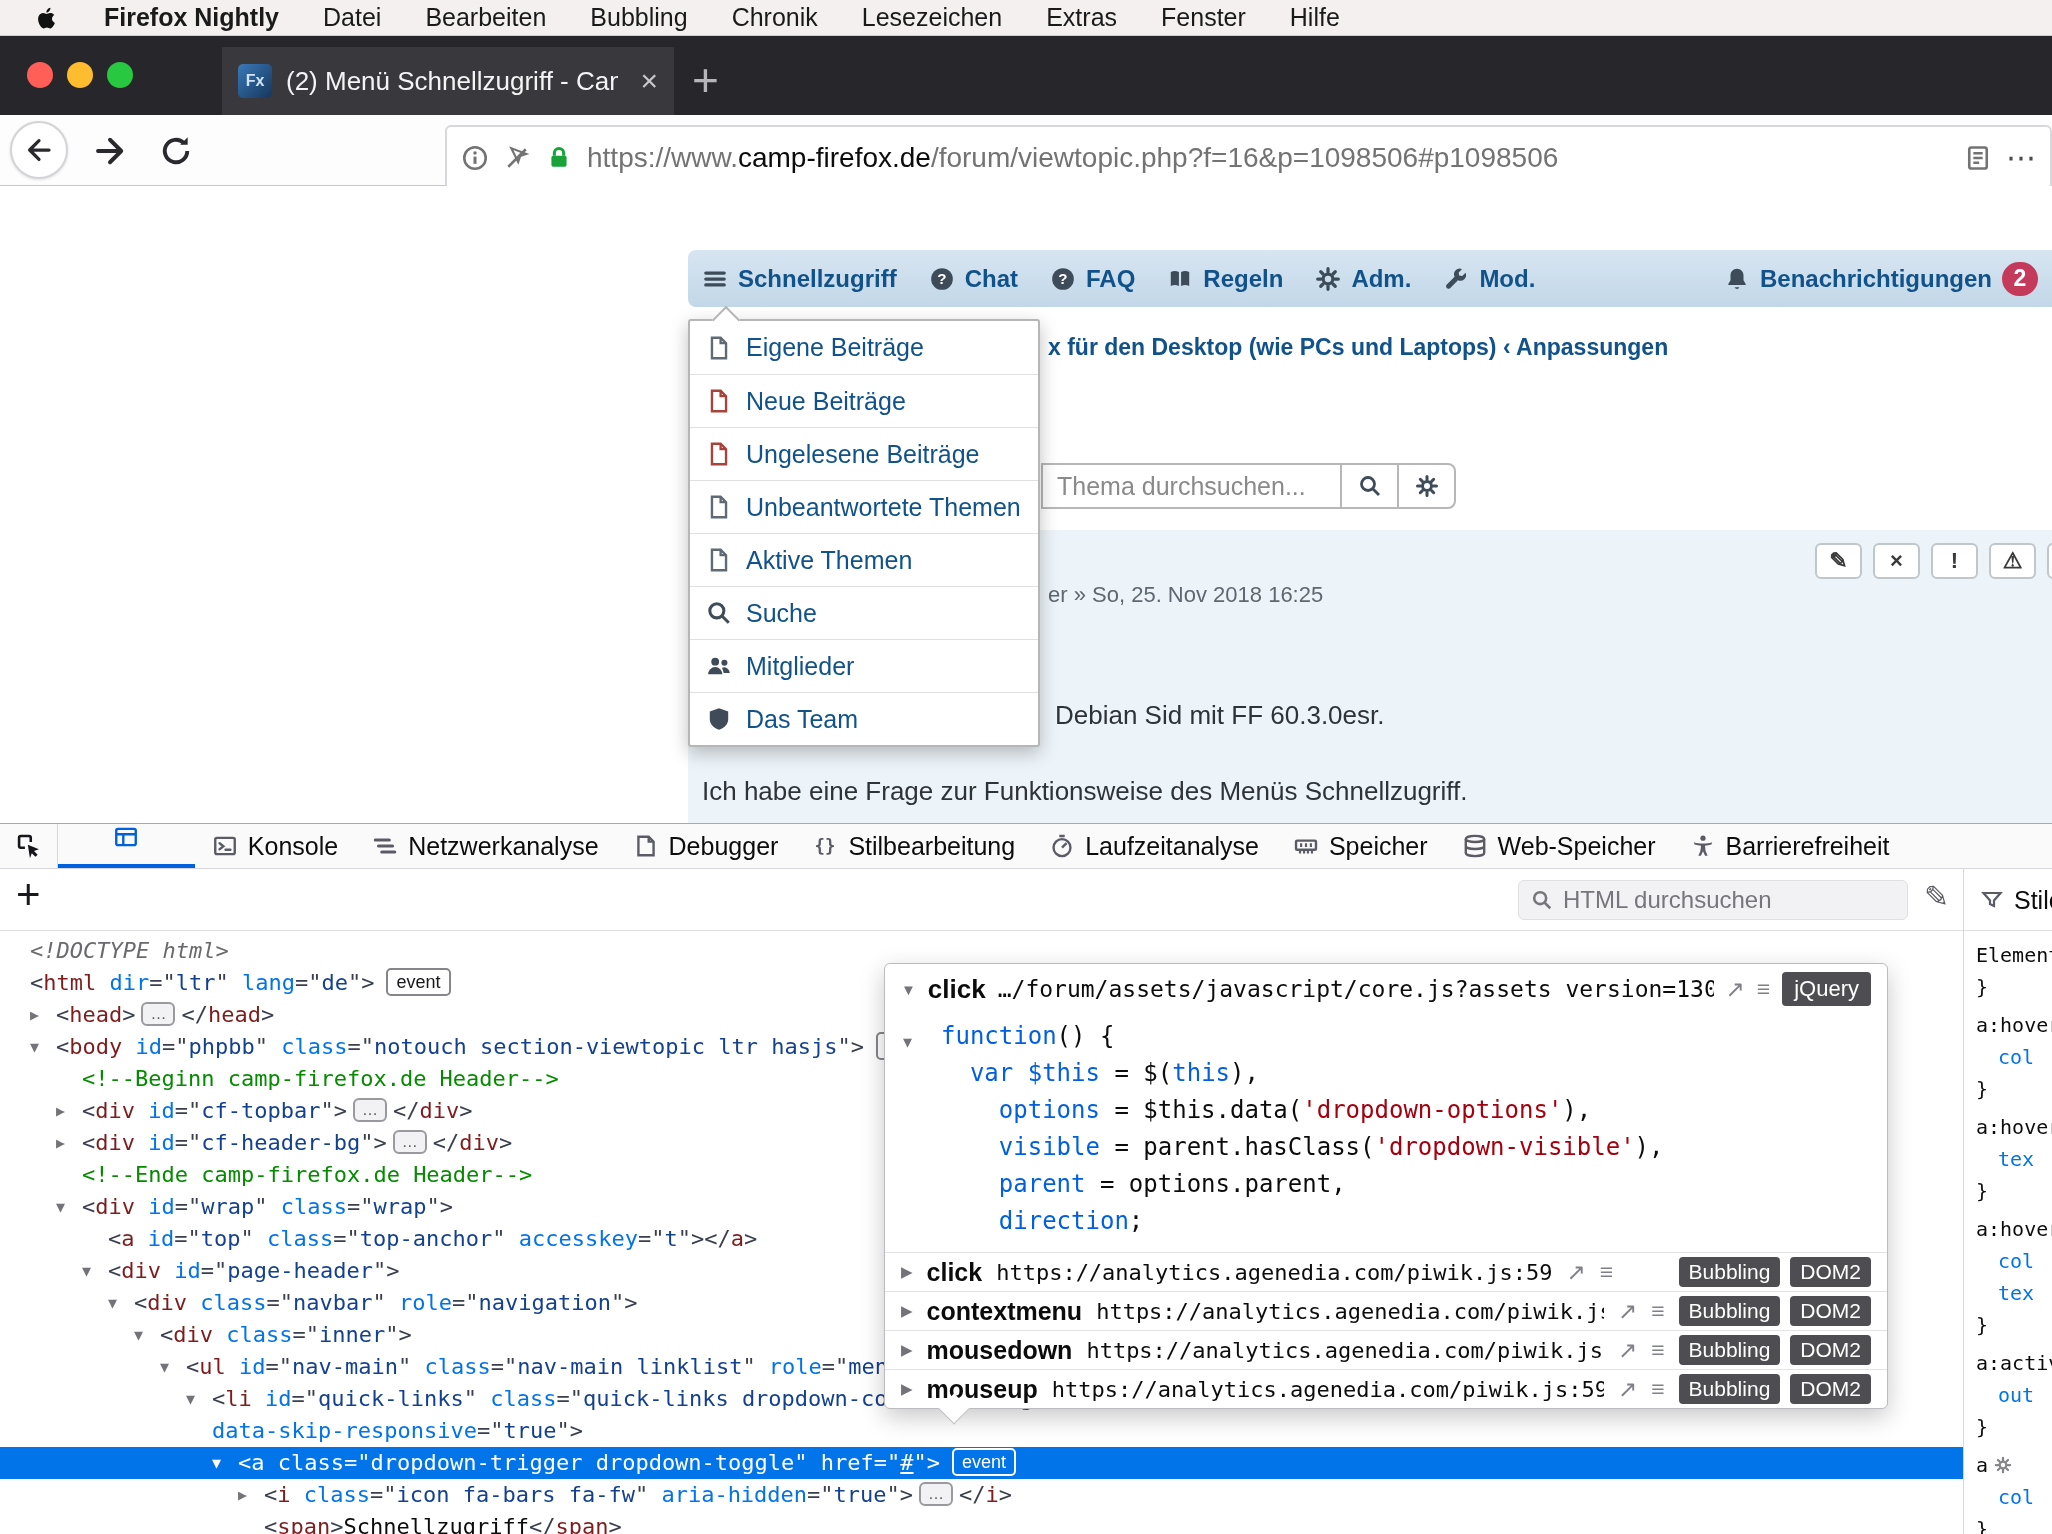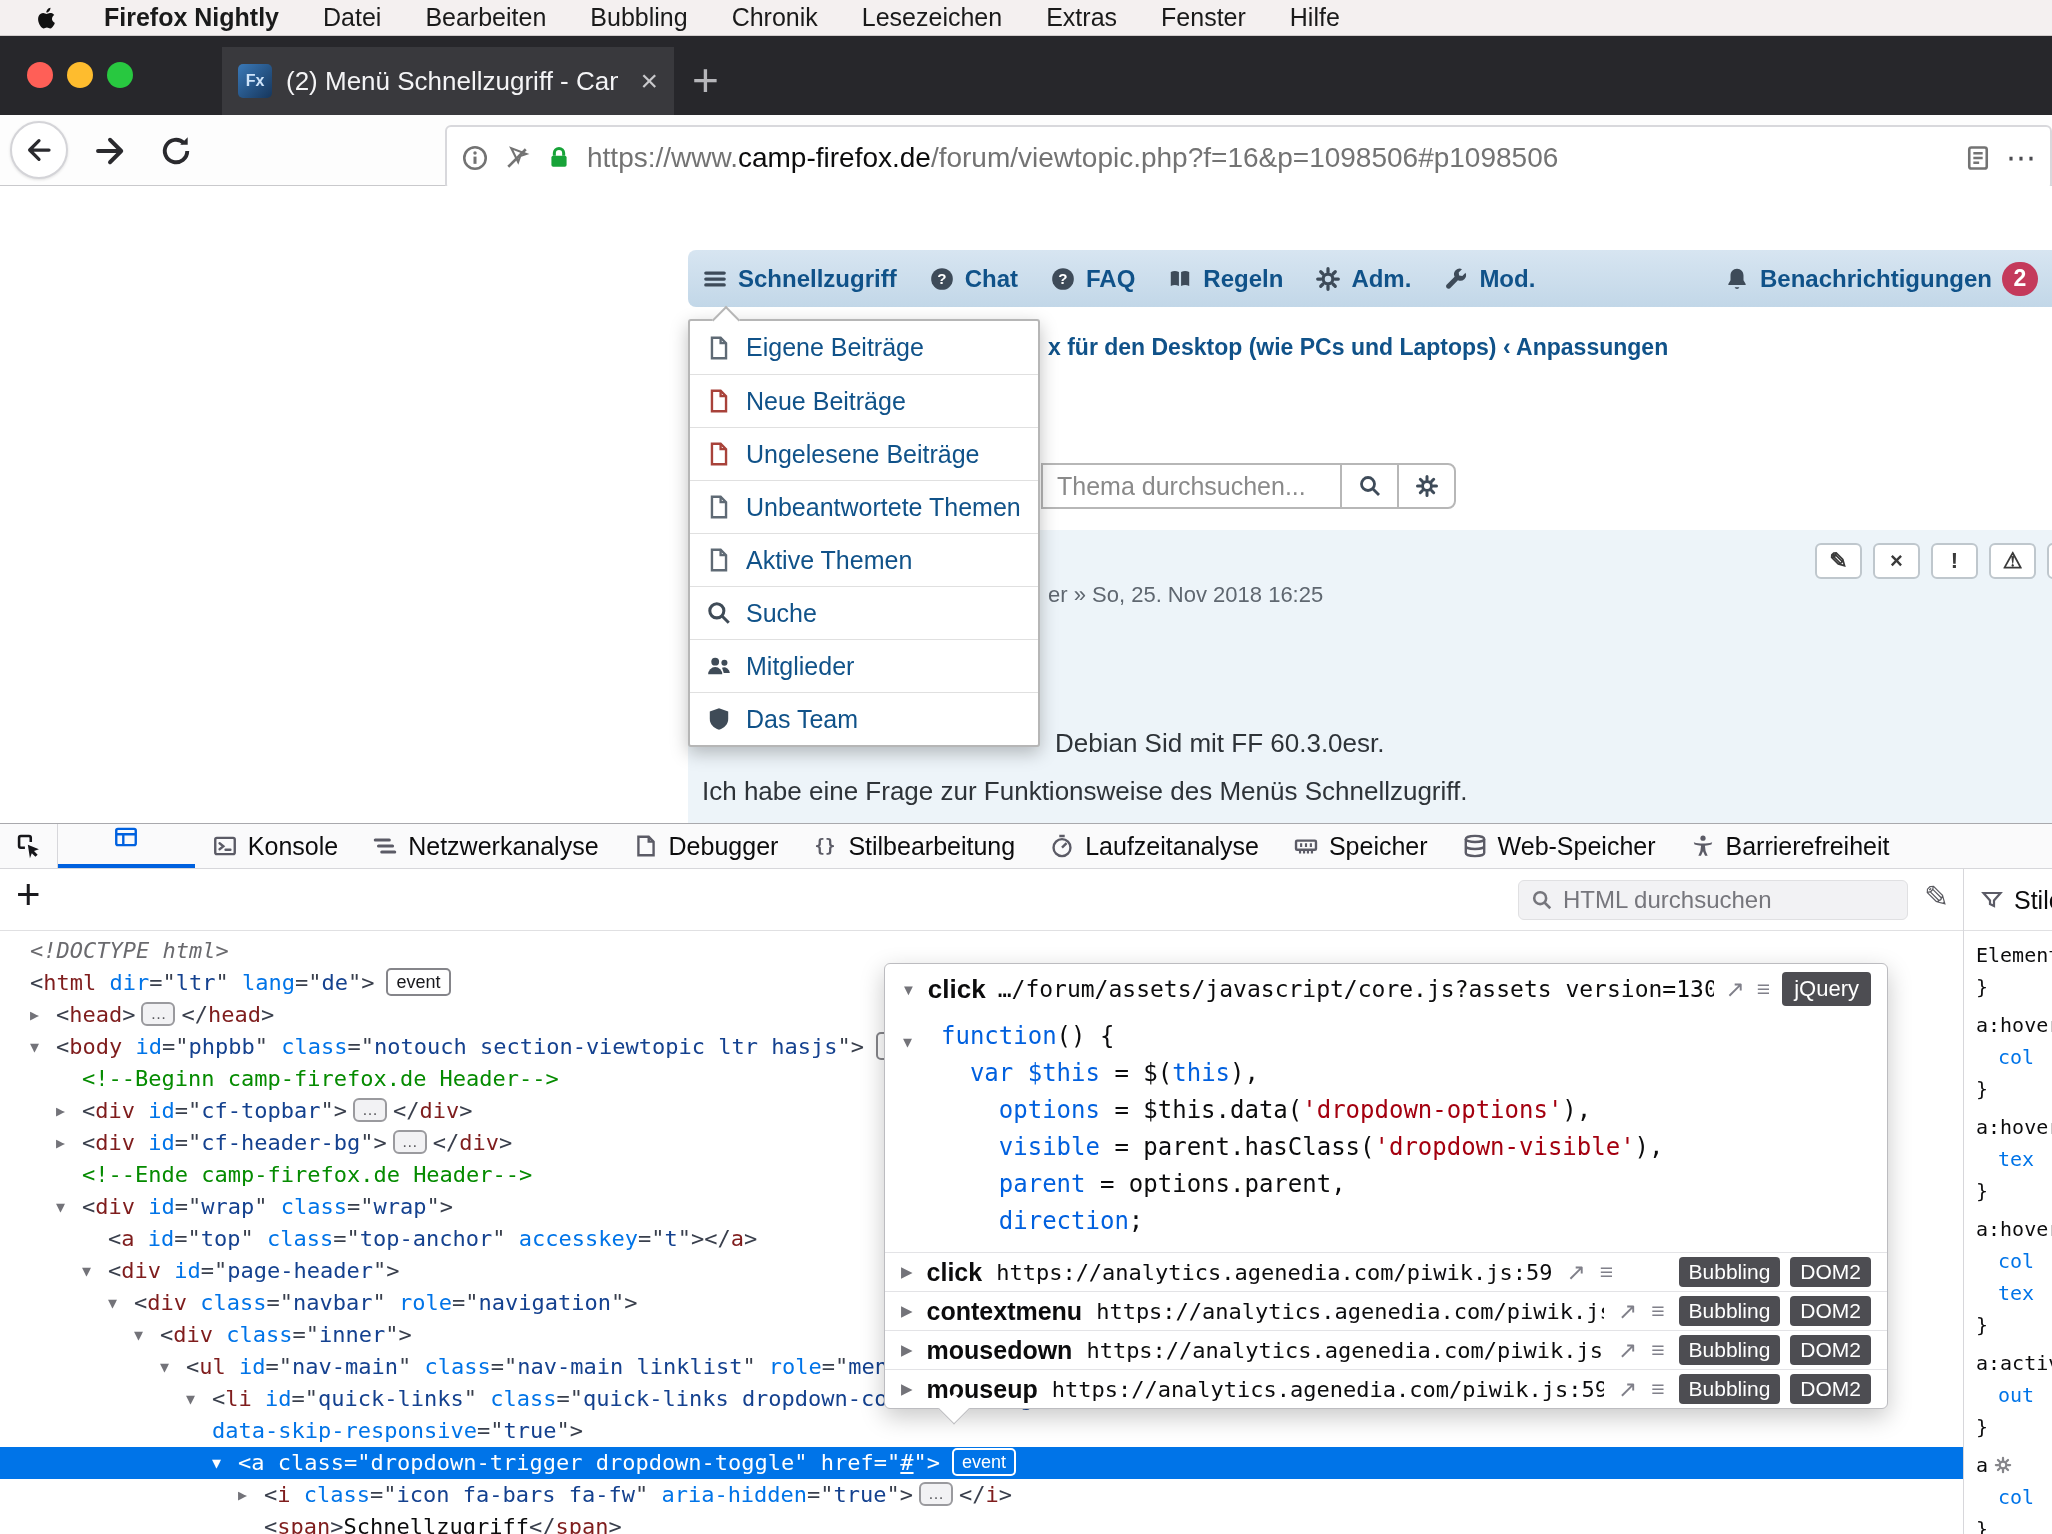--- a/index.html
+++ b/index.html
@@ -62,21 +62,21 @@
   .sq-btn { position:absolute; top:277px; width:59px; height:46px; background:#fff;
     border:2px solid #b7b7b7; display:grid; place-items:center; color:#3e4b59; }
   .sq-btn .icon { width:24px; height:24px; }
   .sq-btn.gearbtn { border-radius:0 8px 8px 0; }
   .postpanel { position:absolute; left:688px; top:344px; width:1364px; height:293px;
     background:#edf4f9; border-radius:10px 0 0 0; }
   .posttools { position:absolute; left:1815px; top:357px; display:flex; gap:11px; }
   .ptool { width:47px; height:36px; background:#fff; border:2px solid #bfc7cd; border-radius:6px;
     display:grid; place-items:center; color:#3a3a3a; font-size:22px; font-weight:700; line-height:1; }
   .postmeta { position:absolute; left:1048px; top:396px; font-size:22px; color:#5f6770; white-space:nowrap; }
-  .postline1 { position:absolute; left:1055px; top:542px; font-size:26px; color:#2e3338; white-space:nowrap; }
+  .postline1 { position:absolute; left:1055px; top:514px; font-size:26px; color:#2e3338; white-space:nowrap; }
   .postline2 { position:absolute; left:702px; top:590px; font-size:26px; color:#2e3338; white-space:nowrap; }
 
   
   .dropdown { position:absolute; left:688px; top:133px; width:352px; background:#fff;
     border:2px solid #b6b6b6; border-radius:3px; box-shadow:0 6px 18px rgba(0,0,0,.25); z-index:40; }
   .dropdown::before { content:""; position:absolute; top:-11px; left:26px; width:18px; height:18px;
     background:#fff; border-left:2px solid #b6b6b6; border-top:2px solid #b6b6b6; transform:rotate(45deg); }
   .dd-item { display:flex; align-items:center; gap:14px; height:53px; padding:0 16px;
     border-top:1px solid #e0e0e0; font-size:25px; color:#105289; white-space:nowrap; }
   .dd-item:first-child { border-top:none; }

